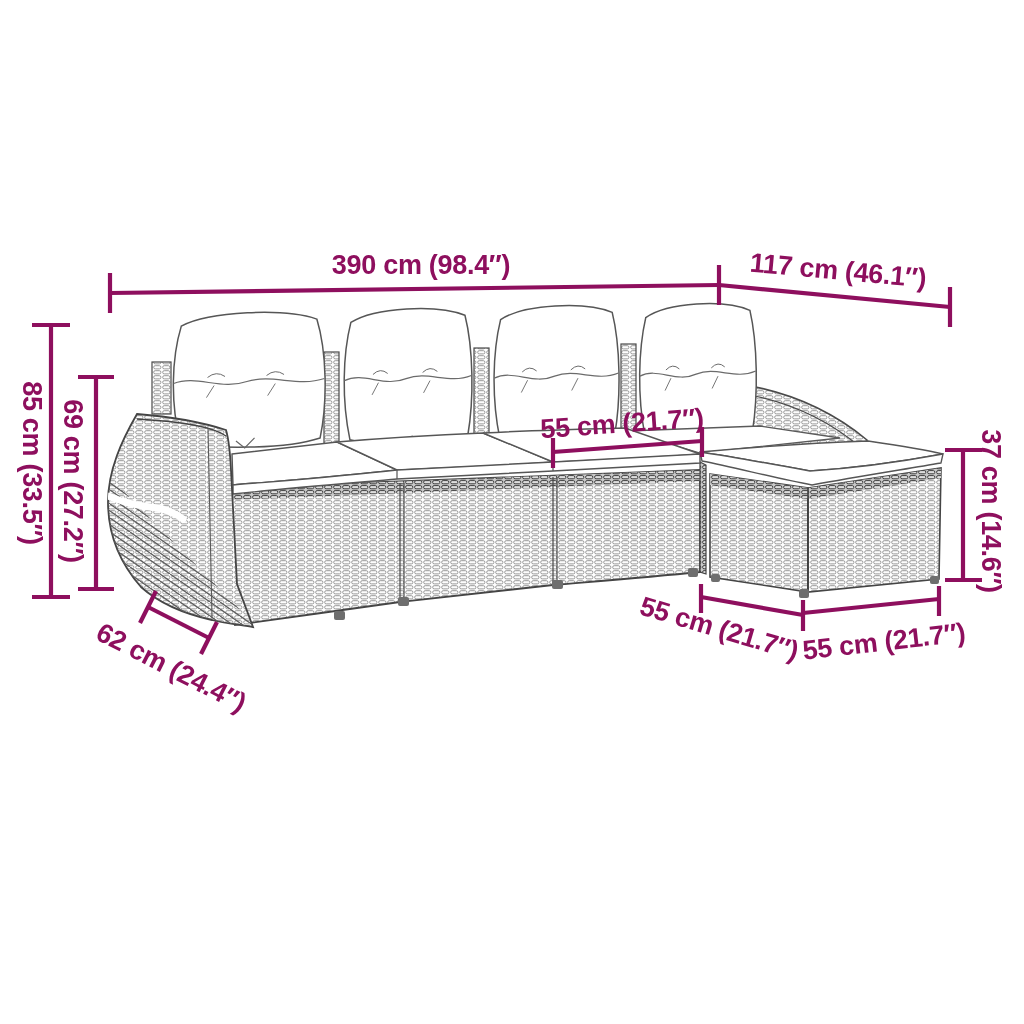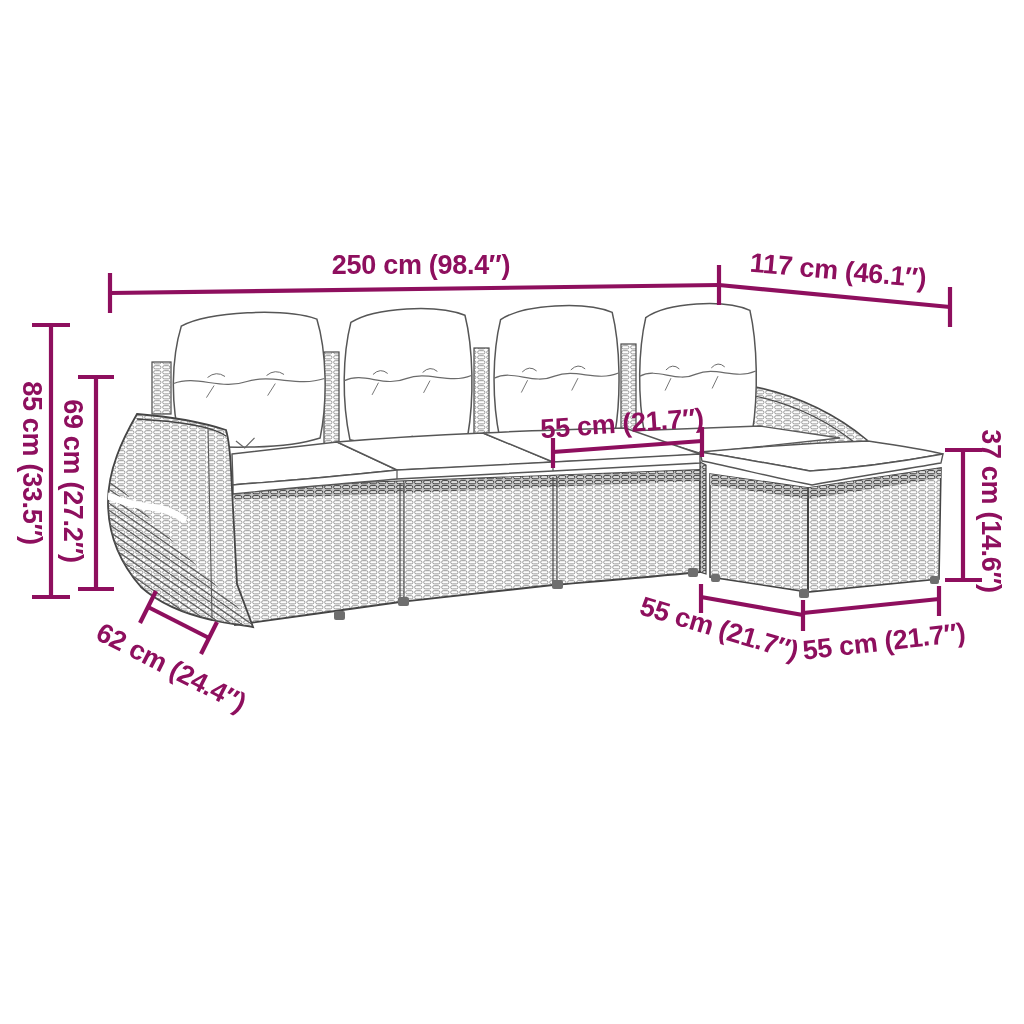--- a/index.html
+++ b/index.html
@@ -161,21 +161,21 @@
         <path d="M701,584 L701,613"></path>
         <path d="M803,600 L803,631"></path>
       </g>
       <g>
         <path d="M803,613 L939,599"></path>
         <path d="M939,586 L939,616"></path>
       </g>
     </g>
   </svg>
 
-  <div class="dim-label" style="left:421px; top:265px; --r:0deg">250 cm (98.4″)</div>
+  <div class="dim-label" style="left:421px; top:265px; --r:0deg">390 cm (98.4″)</div>
 
   <div class="dim-label" style="left:838px; top:271px; --r:5.2deg">117 cm (46.1″)</div>
 
   <div class="dim-label" style="left:31px; top:463px; --r:90deg">85 cm (33.5″)</div>
 
   <div class="dim-label" style="left:72px; top:481px; --r:90deg">69 cm (27.2″)</div>
 
   <div class="dim-label" style="left:622px; top:424px; --r:-4deg">55 cm (21.7″)</div>
 
   <div class="dim-label" style="left:990px; top:511px; --r:90deg">37 cm (14.6″)</div>

